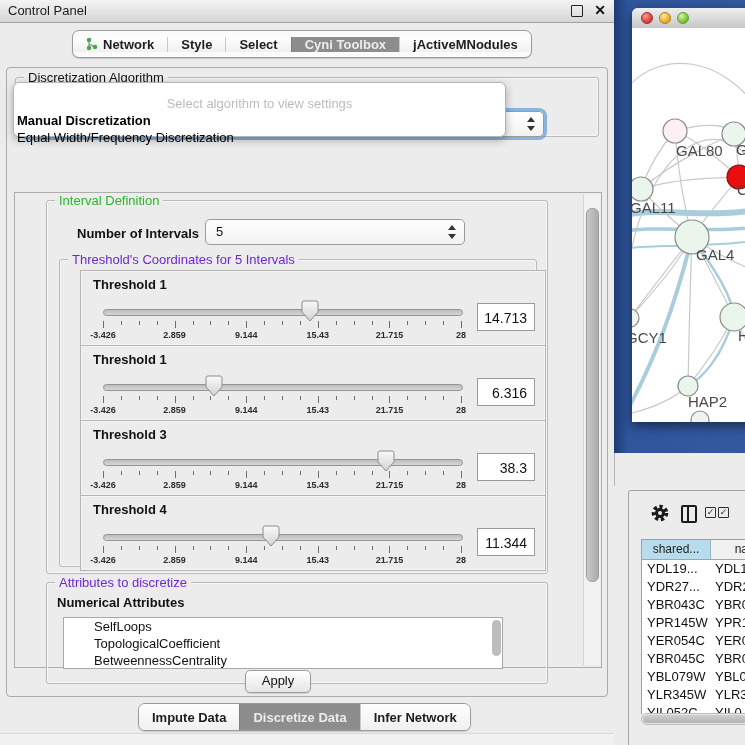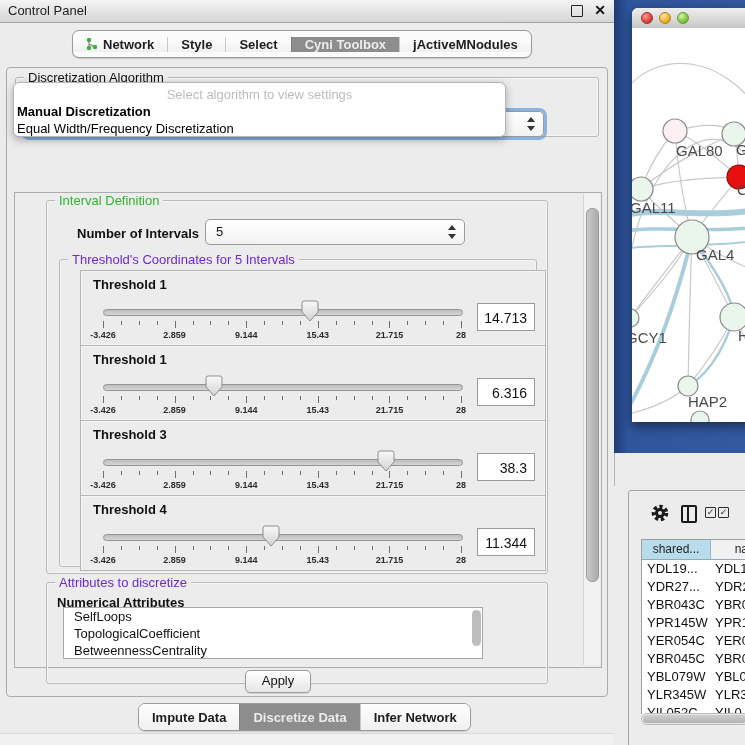--- a/index.html
+++ b/index.html
@@ -27,21 +27,21 @@
   .gtitle.green{color:#2db52d;}
   .gtitle.blue{color:#6d28d9;}
   
   .combo{position:absolute;background:linear-gradient(#ffffff,#f2f2f2);border:1px solid #9a9a9a;border-radius:5px;font-size:13px;color:#111;line-height:24px;padding-left:10px;box-sizing:border-box;}
   .combo .stepper{position:absolute;right:7px;top:4px;width:9px;height:16px;}
   .combo .stepper i{position:absolute;left:0;width:0;height:0;border-left:4.5px solid transparent;border-right:4.5px solid transparent;}
   .combo .stepper i.up{top:1px;border-bottom:5px solid #333;}
   .combo .stepper i.dn{bottom:1px;border-top:5px solid #333;}
   .combo.focusring{box-shadow:0 0 0 3px rgba(95,155,220,.7);}
   
-  .popup{position:absolute;left:13px;top:82px;width:493px;height:55px;background:#fff;border:1px solid #b5b5b5;border-radius:6px;box-shadow:0 3px 9px rgba(0,0,0,.3);z-index:20;padding-top:3px;box-sizing:border-box;}
+  .popup{position:absolute;left:13px;top:82px;width:493px;height:55px;background:#fff;border:1px solid #b5b5b5;border-radius:6px;box-shadow:0 3px 9px rgba(0,0,0,.3);z-index:20;padding-top:12px;box-sizing:border-box;}
   .popup .placeholder{display:block;text-align:center;font-size:13px;color:#bcbcbc;height:17px;line-height:17px;}
   .popup .opt{display:block;font-size:13px;color:#000;padding-left:3px;height:17px;line-height:17px;white-space:nowrap;}
   .popup .opt:nth-child(2){font-weight:bold;}
   
   .scrollpane{position:absolute;left:14px;top:192px;width:586px;height:474px;border:1px solid #adadad;background:#ececec;}
   .vscroll{position:absolute;right:1px;top:1px;width:16px;height:471px;background:#f2f2f2;border-left:1px solid #d5d5d5;}
   .vscroll .thumb{position:absolute;left:2px;top:14px;width:11px;height:372px;border-radius:6px;background:linear-gradient(90deg,#c9c9c9,#ababab);border:1px solid #9c9c9c;}
   
   .tpanel{position:absolute;left:20px;width:464px;height:74px;border:1px solid #b5b5b5;background:#ececec;box-shadow:inset 0 0 0 1px #f4f4f4;}
   .tpanel .tlabel{position:absolute;left:12px;top:6px;font-size:13px;font-weight:bold;color:#111;}
@@ -49,21 +49,21 @@
   .track{position:absolute;left:0;top:10px;width:100%;height:5px;border:1px solid #949494;border-radius:4px;background:linear-gradient(#bdbdbd,#d6d6d6);}
   .thumbwrap{position:absolute;top:1px;width:0;height:0;}
   .ticks{position:absolute;left:0;top:22px;width:100%;height:8px;}
   .ticks b{position:absolute;top:0;width:1px;background:#6e6e6e;}
   .ticks b.major{height:7px;}
   .ticks b.minor{height:4px;}
   .ticklabels{position:absolute;left:0;top:31px;width:100%;height:10px;}
   .ticklabels span{position:absolute;transform:translateX(-50%);font-size:9px;font-weight:bold;color:#2c2c2c;white-space:nowrap;}
   .valuebox{position:absolute;left:396px;top:32px;width:58px;height:28px;background:#fff;border:1px solid #9a9a9a;font-size:14px;color:#111;text-align:right;line-height:28px;padding-right:7px;box-sizing:border-box;}
   
-  .attrlist{position:absolute;left:16px;top:24px;width:418px;height:50px;background:#fff;border:1px solid #a8a8a8;overflow:hidden;}
+  .attrlist{position:absolute;left:16px;top:34px;width:418px;height:50px;background:#fff;border:1px solid #a8a8a8;overflow:hidden;padding-left:20px;}
   .attrlist .item{font-size:13px;color:#111;height:17px;line-height:17px;padding-left:10px;white-space:nowrap;}
   .attrlist .lscroll{position:absolute;right:1px;top:2px;width:9px;height:36px;border-radius:5px;background:#bdbdbd;}
   .numattr{position:absolute;left:10px;top:12px;font-size:13px;font-weight:bold;color:#111;}
   
   .apply-btn{position:absolute;left:245px;top:670px;width:64px;height:21px;border:1px solid #9c9c9c;border-radius:5px;background:linear-gradient(#ffffff,#e6e6e6);font-size:13px;color:#111;text-align:center;line-height:20px;box-shadow:0 1px 1px rgba(0,0,0,.12);}
   .bottom-strip{position:absolute;left:0;top:733px;width:614px;height:12px;background:#f1f1f1;border-top:1px solid #d8d8d8;}
   
   .rightside{position:absolute;left:614px;top:0;width:131px;height:745px;}
   .bluezone{position:absolute;left:0;top:0;width:131px;height:453px;background:linear-gradient(90deg,#1e3c72 0px,#2f559c 14px,#33599f 100%);}
   .netwin{position:absolute;left:18px;top:8px;width:130px;height:414px;border-radius:6px 6px 0 0;box-shadow:0 4px 12px rgba(0,0,0,.5);overflow:hidden;background:#fff;}

